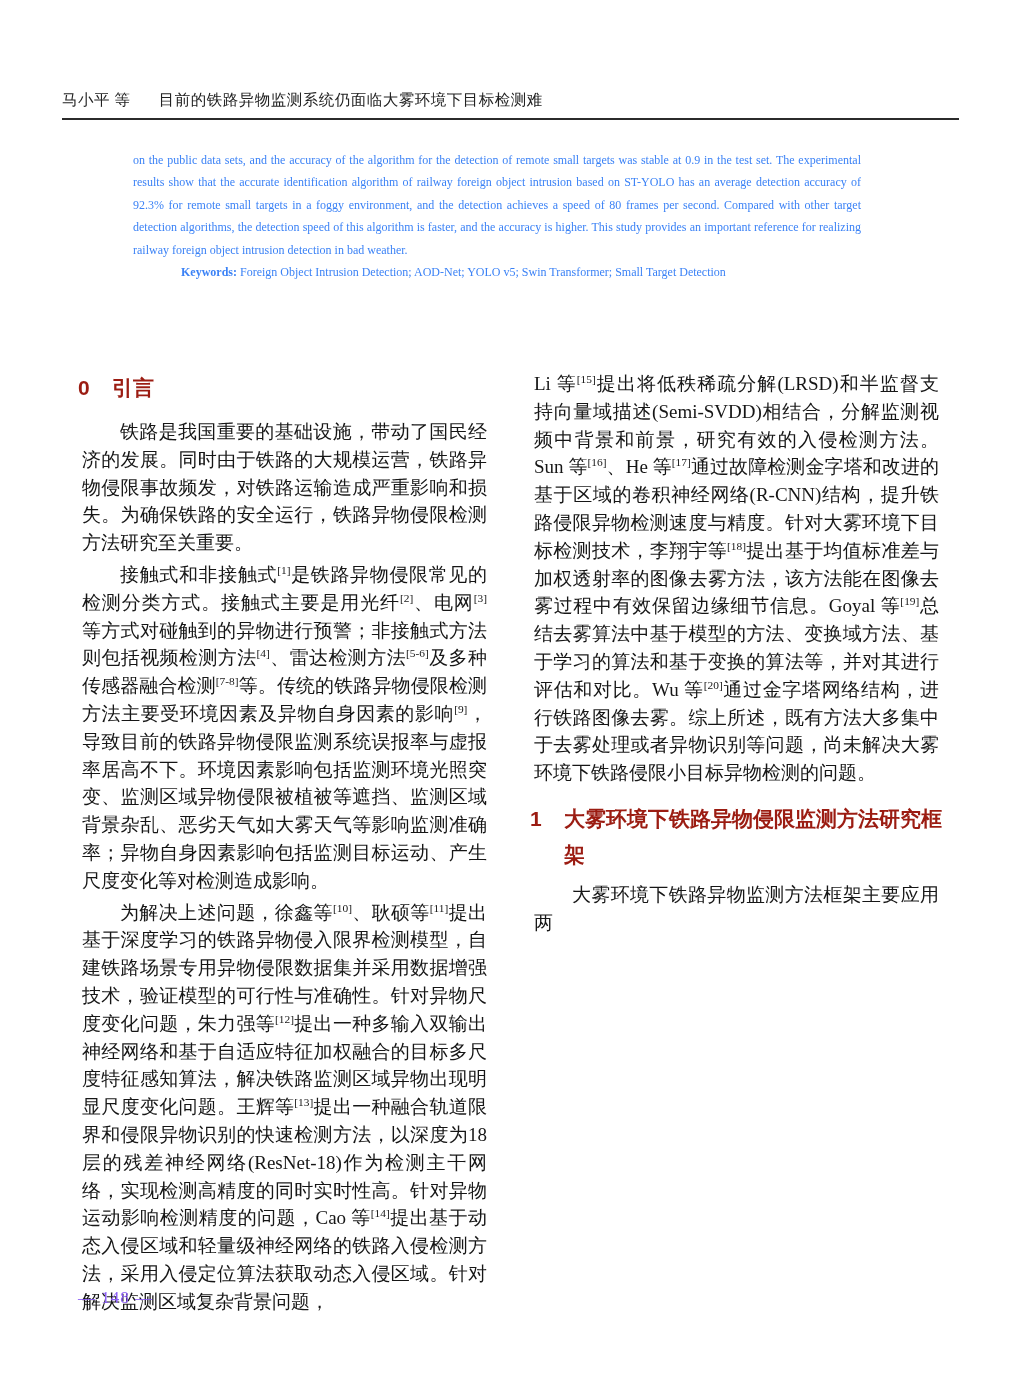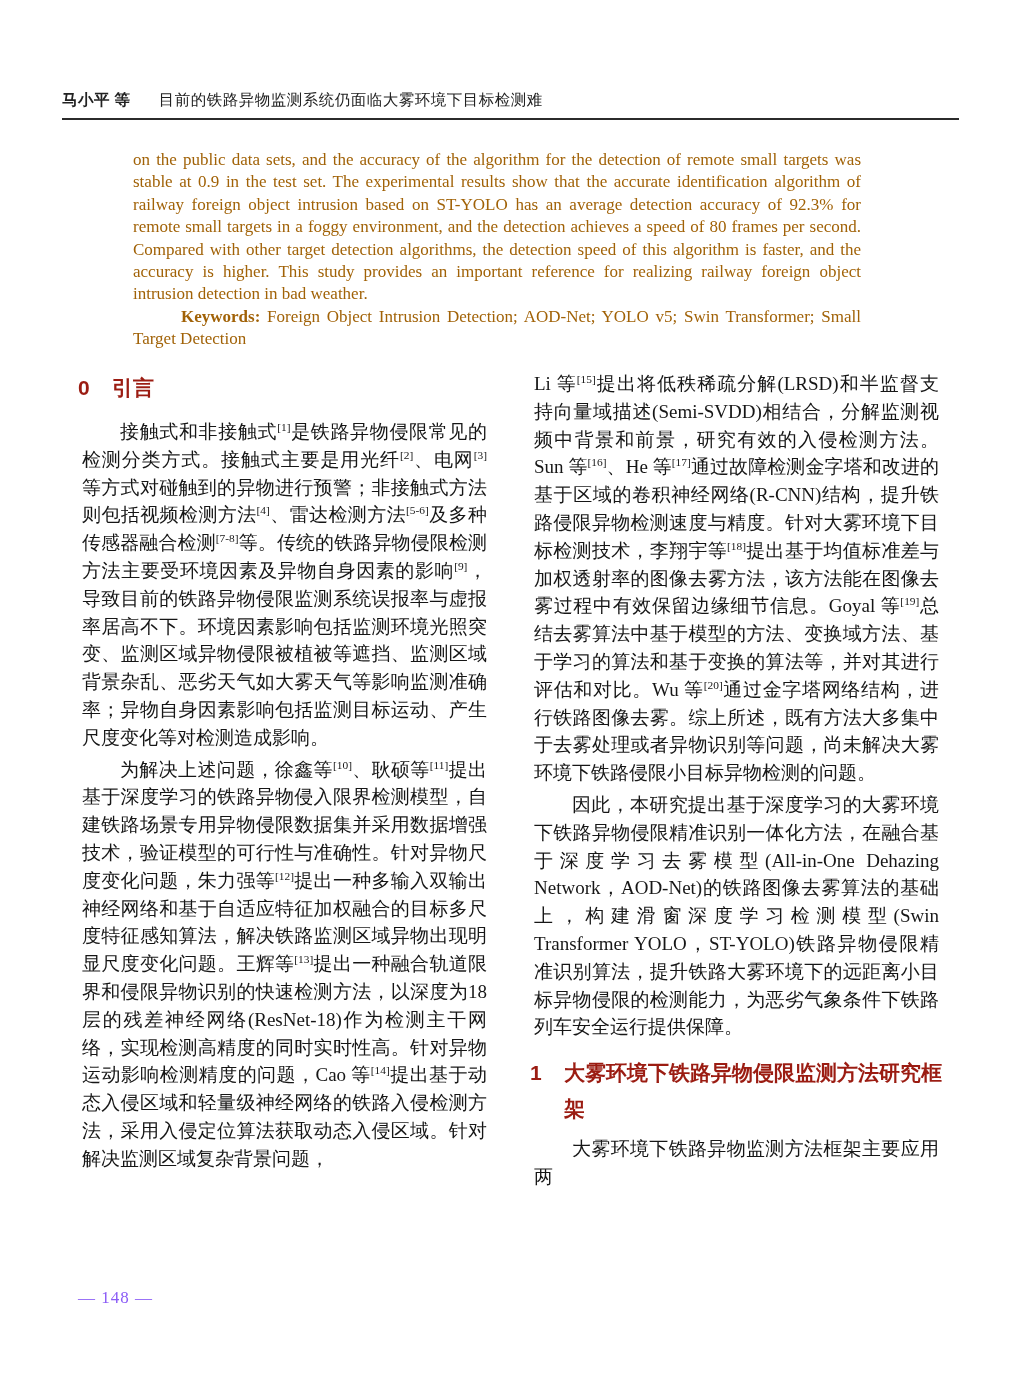--- a/index.html
+++ b/index.html
@@ -5,27 +5,27 @@
   html,body{margin:0;padding:0;}
   body{
     width:1020px;height:1375px;background:#ffffff;position:relative;
     font-family:"Liberation Serif","DejaVu Serif",serif;color:#1c1c1c;
     -webkit-font-smoothing:antialiased;
   }
   .running-head{
     position:absolute;left:62px;top:90px;width:896px;
     font-size:15.5px;color:#222;letter-spacing:.5px;white-space:nowrap;
   }
-  .rh-authors{margin-right:24px;font-weight:bold;}
+  .rh-authors{margin-right:24px;}
   .header-rule{
     position:absolute;left:62px;top:118px;width:897px;height:2px;background:#2b2b2b;
   }
   .abstract{
     position:absolute;left:133px;top:149px;width:728px;
-    font-size:17px;line-height:22.4px;text-align:justify;color:#a16207;
+    font-size:12px;line-height:22.4px;text-align:justify;color:#3b82f6;
   }
   .abstract p{margin:0;}
   .kw-label{font-weight:bold;margin-left:48px;}
   .col{
     position:absolute;width:413px;font-size:19px;line-height:27.8px;
     text-align:justify;color:#161616;
   }
   .col-left{left:78px;top:372px;}
   .col-right{left:530px;top:366px;}
   .col p{margin:4px;}
@@ -56,27 +56,27 @@
 <section class="abstract">
   <p>on the public data sets, and the accuracy of the algorithm for the detection of remote small targets was stable at 0.9 in the test set. The experimental results show that the accurate identification algorithm of railway foreign object intrusion based on ST-YOLO has an average detection accuracy of 92.3% for remote small targets in a foggy environment, and the detection achieves a speed of 80 frames per second. Compared with other target detection algorithms, the detection speed of this algorithm is faster, and the accuracy is higher. This study provides an important reference for realizing railway foreign object intrusion detection in bad weather.</p>
   <p><span class="kw-label">Keywords:</span><span> Foreign Object Intrusion Detection; AOD-Net; YOLO v5; Swin Transformer; Small Target Detection</span></p>
 </section>
 
 <div class="col col-left">
   <h2 class="sec-head sec-head-0">
     <span class="sec-num">0</span>
     <span class="sec-title">引言</span>
   </h2>
+  <p class="indent">铁路是我国重要的基础设施，带动了国民经济的发展。同时由于铁路的大规模运营，铁路异物侵限事故频发，对铁路运输造成严重影响和损失。为确保铁路的安全运行，铁路异物侵限检测方法研究至关重要。</p>
   <p class="indent">接触式和非接触式<sup>[1]</sup>是铁路异物侵限常见的检测分类方式。接触式主要是用光纤<sup>[2]</sup>、电网<sup>[3]</sup>等方式对碰触到的异物进行预警；非接触式方法则包括视频检测方法<sup>[4]</sup>、雷达检测方法<sup>[5-6]</sup>及多种传感器融合检测<sup>[7-8]</sup>等。传统的铁路异物侵限检测方法主要受环境因素及异物自身因素的影响<sup>[9]</sup>，导致目前的铁路异物侵限监测系统误报率与虚报率居高不下。环境因素影响包括监测环境光照突变、监测区域异物侵限被植被等遮挡、监测区域背景杂乱、恶劣天气如大雾天气等影响监测准确率；异物自身因素影响包括监测目标运动、产生尺度变化等对检测造成影响。</p>
   <p class="indent">为解决上述问题，徐鑫等<sup>[10]</sup>、耿硕等<sup>[11]</sup>提出基于深度学习的铁路异物侵入限界检测模型，自建铁路场景专用异物侵限数据集并采用数据增强技术，验证模型的可行性与准确性。针对异物尺度变化问题，朱力强等<sup>[12]</sup>提出一种多输入双输出神经网络和基于自适应特征加权融合的目标多尺度特征感知算法，解决铁路监测区域异物出现明显尺度变化问题。王辉等<sup>[13]</sup>提出一种融合轨道限界和侵限异物识别的快速检测方法，以深度为18层的残差神经网络(ResNet-18)作为检测主干网络，实现检测高精度的同时实时性高。针对异物运动影响检测精度的问题，Cao 等<sup>[14]</sup>提出基于动态入侵区域和轻量级神经网络的铁路入侵检测方法，采用入侵定位算法获取动态入侵区域。针对解决监测区域复杂背景问题，</p>
 </div>
 
 <div class="col col-right">
   <p>Li 等<sup>[15]</sup>提出将低秩稀疏分解(LRSD)和半监督支持向量域描述(Semi-SVDD)相结合，分解监测视频中背景和前景，研究有效的入侵检测方法。Sun 等<sup>[16]</sup>、He 等<sup>[17]</sup>通过故障检测金字塔和改进的基于区域的卷积神经网络(R-CNN)结构，提升铁路侵限异物检测速度与精度。针对大雾环境下目标检测技术，李翔宇等<sup>[18]</sup>提出基于均值标准差与加权透射率的图像去雾方法，该方法能在图像去雾过程中有效保留边缘细节信息。Goyal 等<sup>[19]</sup>总结去雾算法中基于模型的方法、变换域方法、基于学习的算法和基于变换的算法等，并对其进行评估和对比。Wu 等<sup>[20]</sup>通过金字塔网络结构，进行铁路图像去雾。综上所述，既有方法大多集中于去雾处理或者异物识别等问题，尚未解决大雾环境下铁路侵限小目标异物检测的问题。</p>
-  <p class="indent">因此，本研究提出基于深度学习的大雾环境下铁路异物侵限精准识别一体化方法，在融合基于深度学习去雾模型(All-in-One Dehazing Network，AOD-Net)的铁路图像去雾算法的基础上，构建滑窗深度学习检测模型(Swin Transformer YOLO，ST-YOLO)铁路异物侵限精准识别算法，提升铁路大雾环境下的远距离小目标异物侵限的检测能力，为恶劣气象条件下铁路列车安全运行提供保障。</p>
   <h2 class="sec-head sec-head-1">
     <span class="sec-num">1</span>
     <span class="sec-title">大雾环境下铁路异物侵限监测方法研究框架</span>
   </h2>
   <p class="indent">大雾环境下铁路异物监测方法框架主要应用两</p>
 </div>
 
 <div class="page-number">— 148 —</div>
 
 </body></html>

